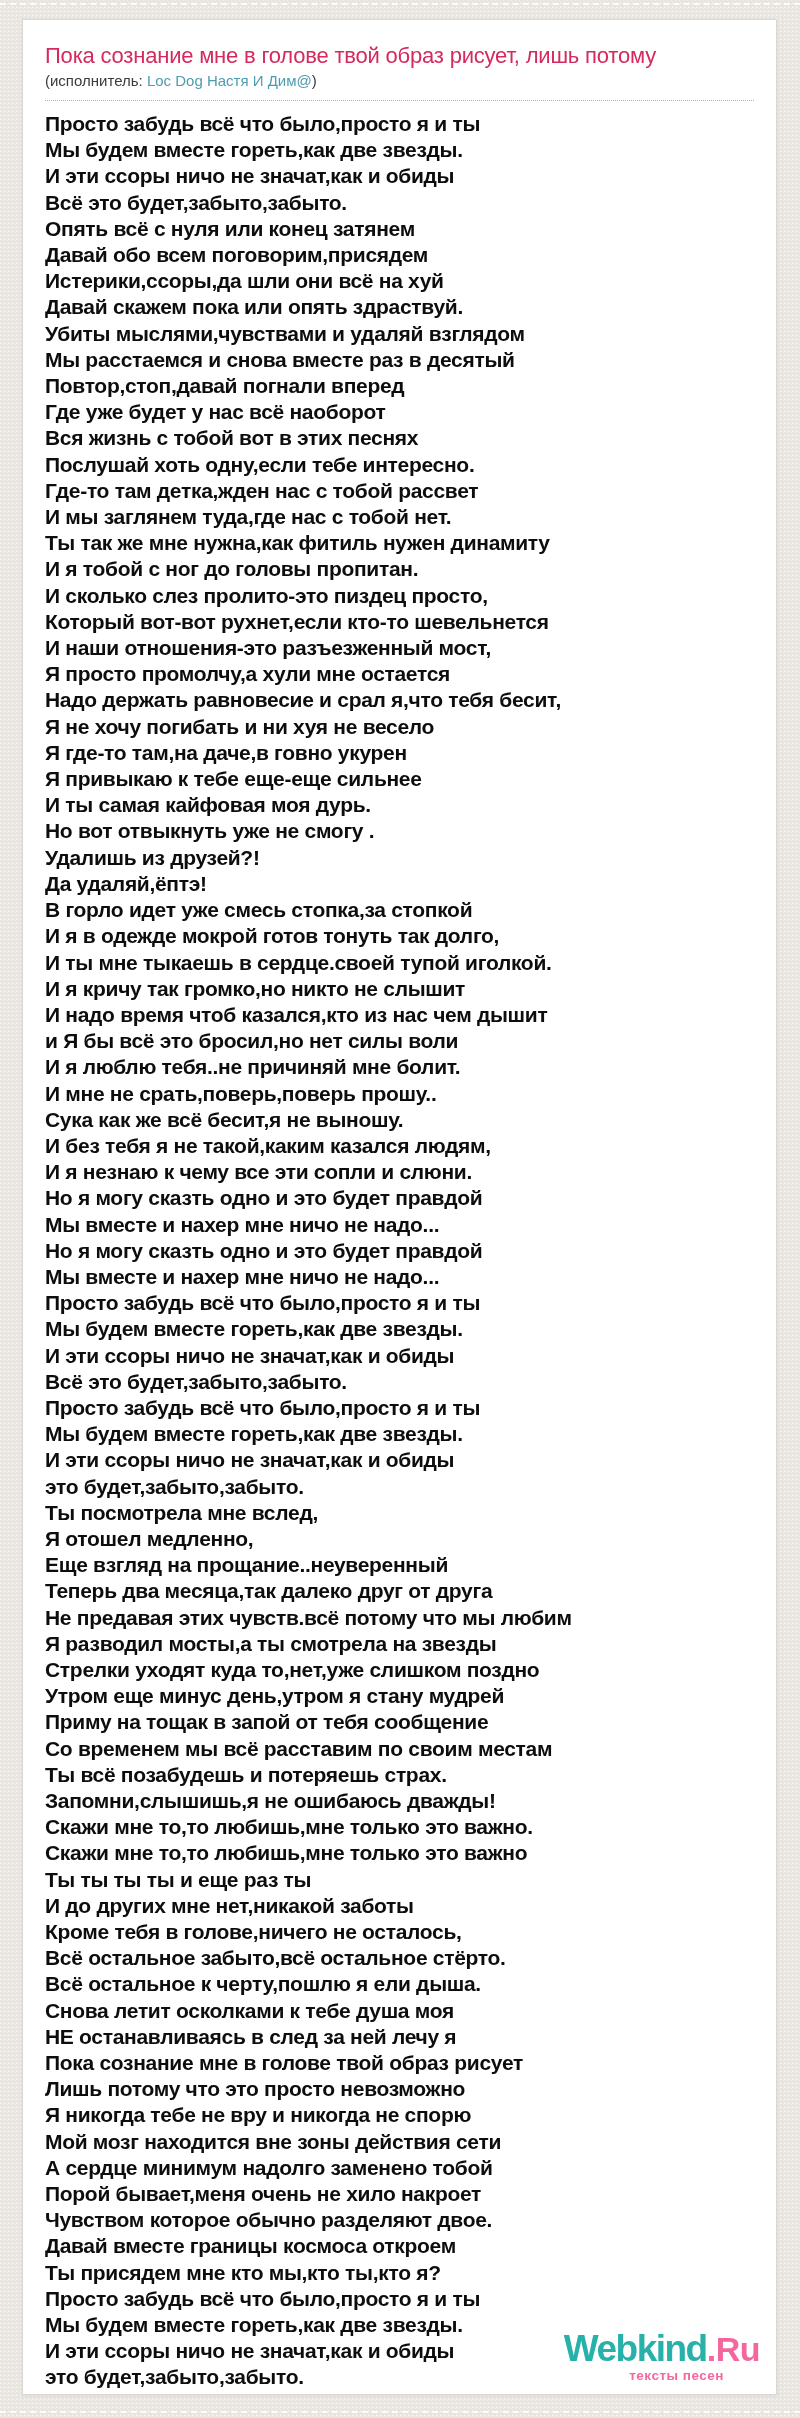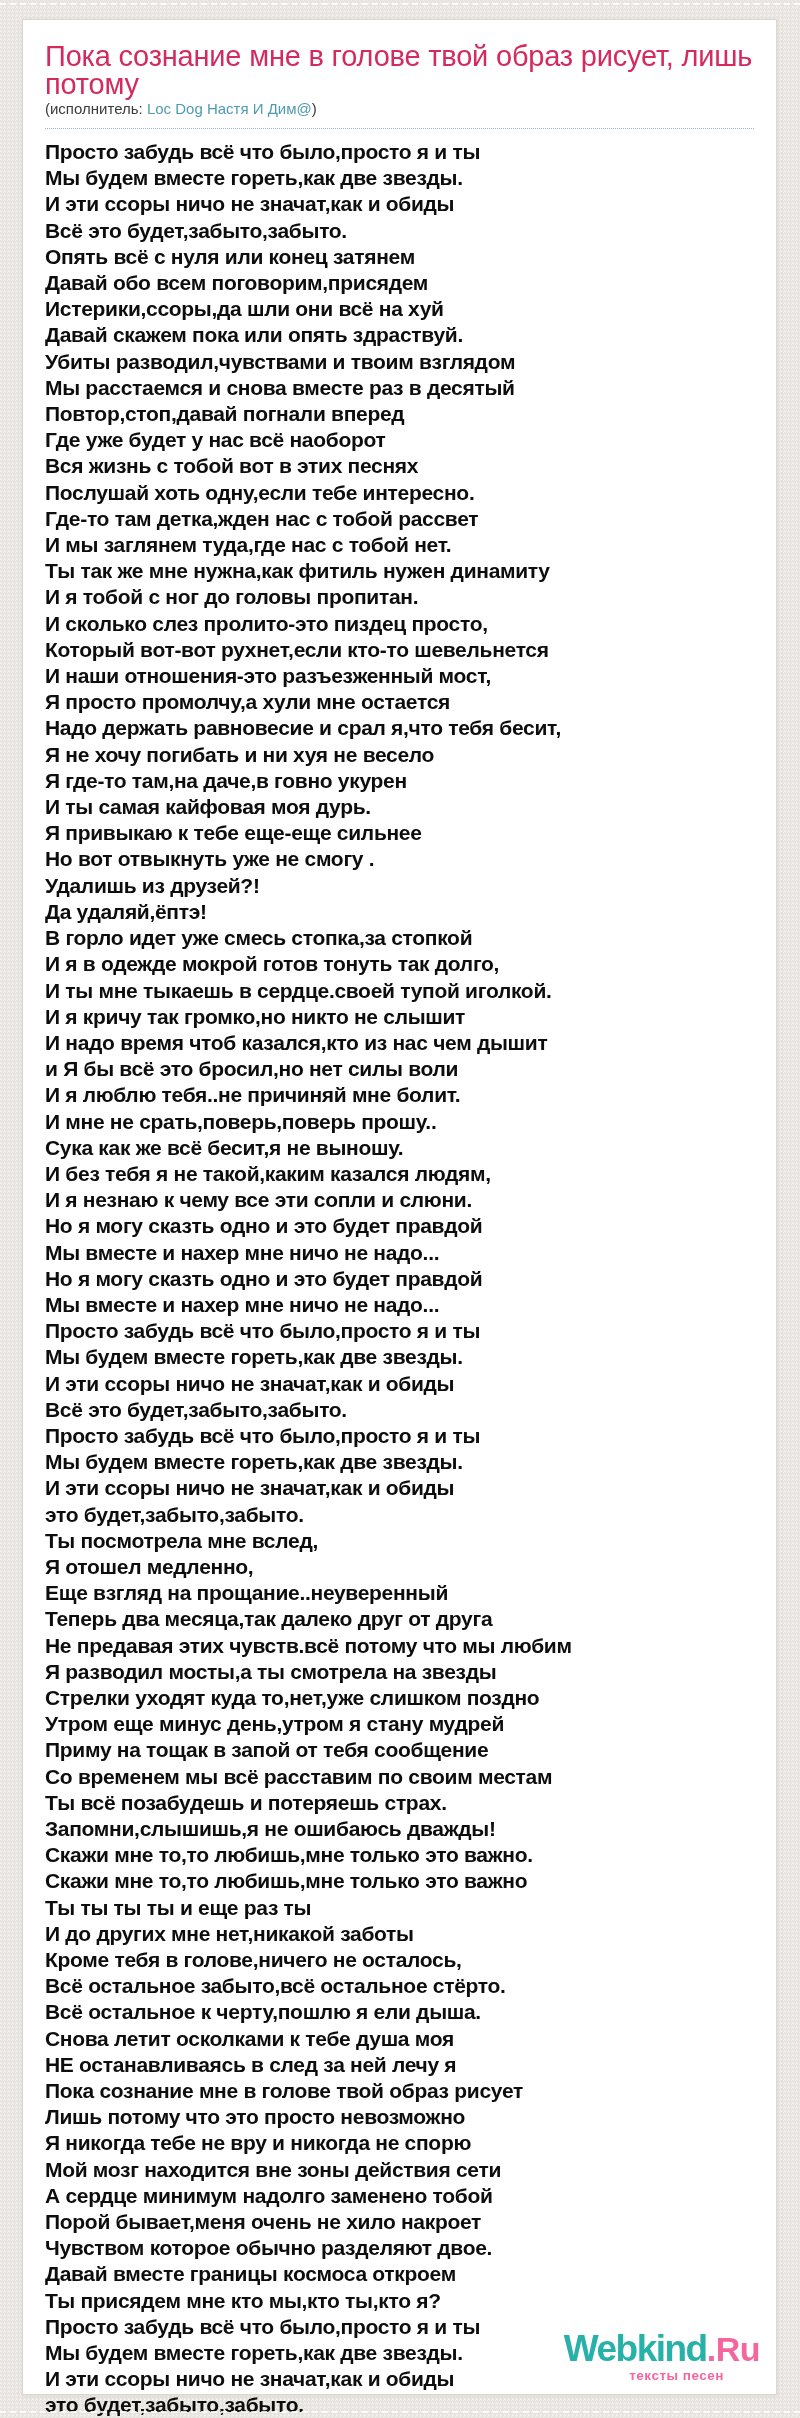--- a/index.html
+++ b/index.html
@@ -34,21 +34,21 @@
     width: 755px;
     height: 2376px;
     background: #ffffff;
     border: 1px solid #dbd8d2;
     box-shadow: 0 1px 3px rgba(0,0,0,0.07);
     box-sizing: border-box;
     padding: 22px 22px 0 22px;
   }
   .song-title {
     margin: 0;
-    font-size: 29px;
+    font-size: 22px;
     line-height: 28px;
     font-weight: 400;
     color: var(--title, #d42a5e);
     letter-spacing: -0.2px;
   }
   .artist-row {
     margin-top: 1px;
     font-size: 15px;
     line-height: 19px;
     color: #3b3b3b;
@@ -114,39 +114,39 @@
 
     <div class="lyrics">
         <div class="line">Просто забудь всё что было,просто я и ты</div>
         <div class="line">Мы будем вместе гореть,как две звезды.</div>
         <div class="line">И эти ссоры ничо не значат,как и обиды</div>
         <div class="line">Всё это будет,забыто,забыто.</div>
         <div class="line">Опять всё с нуля или конец затянем</div>
         <div class="line">Давай обо всем поговорим,присядем</div>
         <div class="line">Истерики,ссоры,да шли они всё на хуй</div>
         <div class="line">Давай скажем пока или опять здраствуй.</div>
-        <div class="line">Убиты разводил,чувствами и твоим взглядом</div>
+        <div class="line">Убиты мыслями,чувствами и удаляй взглядом</div>
         <div class="line">Мы расстаемся и снова вместе раз в десятый</div>
         <div class="line">Повтор,стоп,давай погнали вперед</div>
         <div class="line">Где уже будет у нас всё наоборот</div>
         <div class="line">Вся жизнь с тобой вот в этих песнях</div>
         <div class="line">Послушай хоть одну,если тебе интересно.</div>
         <div class="line">Где-то там детка,жден нас с тобой рассвет</div>
         <div class="line">И мы заглянем туда,где нас с тобой нет.</div>
         <div class="line">Ты так же мне нужна,как фитиль нужен динамиту</div>
         <div class="line">И я тобой с ног до головы пропитан.</div>
         <div class="line">И сколько слез пролито-это пиздец просто,</div>
         <div class="line">Который вот-вот рухнет,если кто-то шевельнется</div>
         <div class="line">И наши отношения-это разъезженный мост,</div>
         <div class="line">Я просто промолчу,а хули мне остается</div>
         <div class="line">Надо держать равновесие и срал я,что тебя бесит,</div>
         <div class="line">Я не хочу погибать и ни хуя не весело</div>
         <div class="line">Я где-то там,на даче,в говно укурен</div>
+        <div class="line">Я привыкаю к тебе еще-еще сильнее</div>
         <div class="line">И ты самая кайфовая моя дурь.</div>
-        <div class="line">Я привыкаю к тебе еще-еще сильнее</div>
         <div class="line">Но вот отвыкнуть уже не смогу .</div>
         <div class="line">Удалишь из друзей?!</div>
         <div class="line">Да удаляй,ёптэ!</div>
         <div class="line">В горло идет уже смесь стопка,за стопкой</div>
         <div class="line">И я в одежде мокрой готов тонуть так долго,</div>
         <div class="line">И ты мне тыкаешь в сердце.своей тупой иголкой.</div>
         <div class="line">И я кричу так громко,но никто не слышит</div>
         <div class="line">И надо время чтоб казался,кто из нас чем дышит</div>
         <div class="line">и Я бы всё это бросил,но нет силы воли</div>
         <div class="line">И я люблю тебя..не причиняй мне болит.</div>

